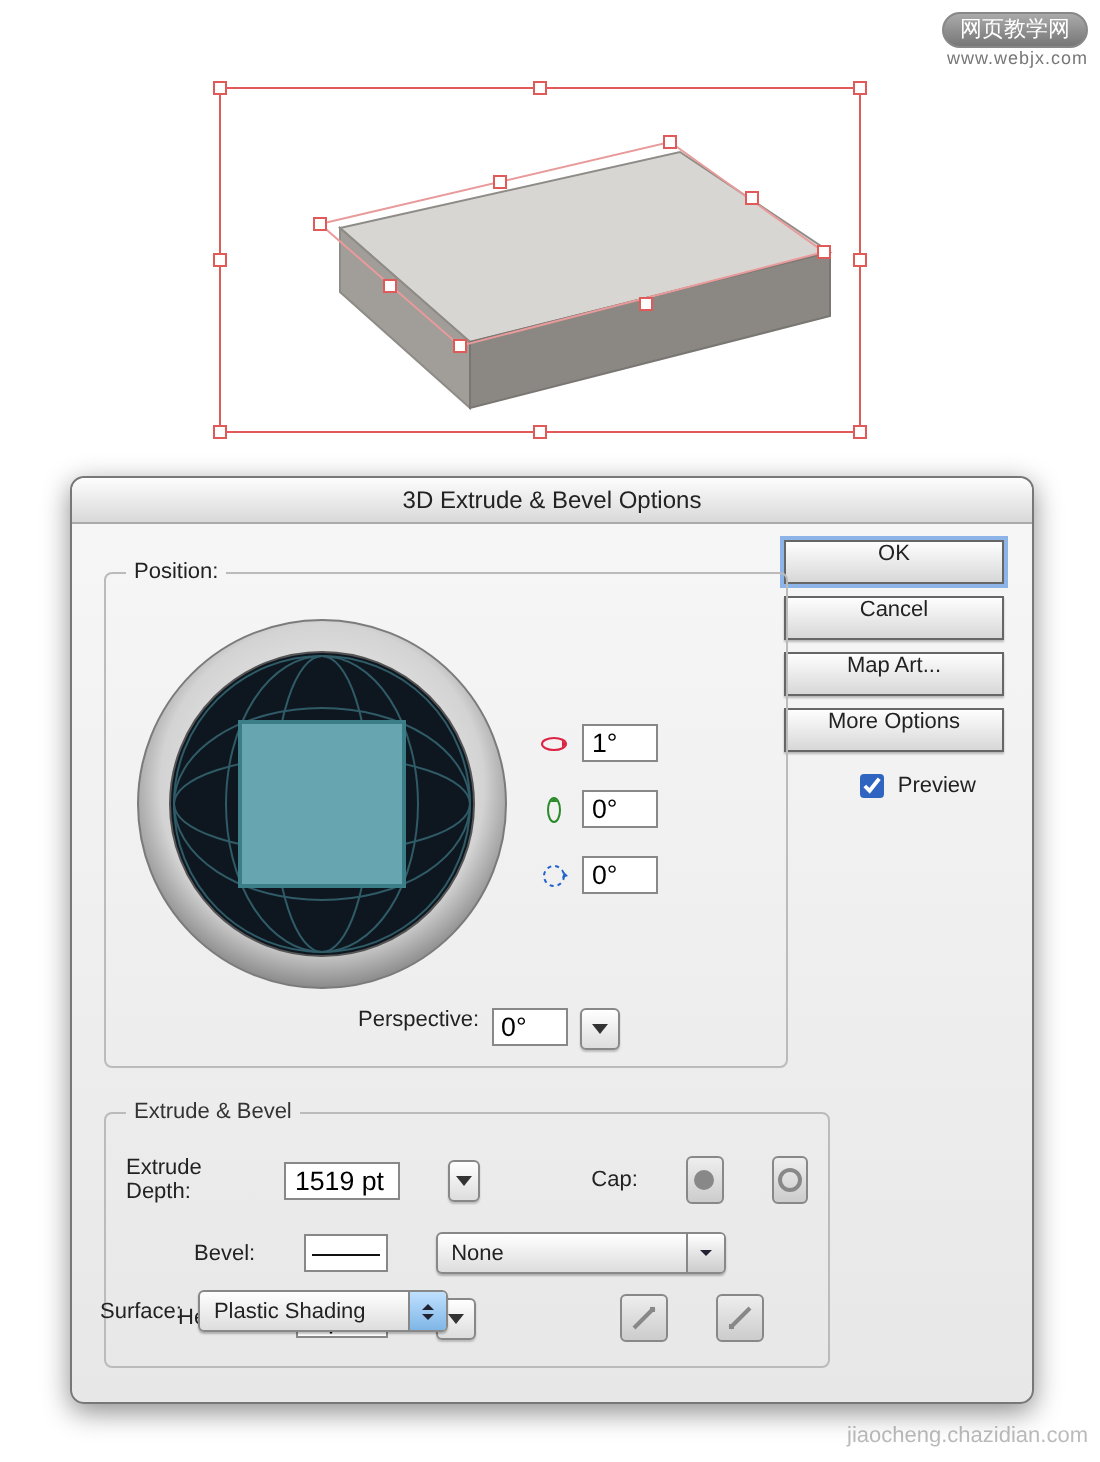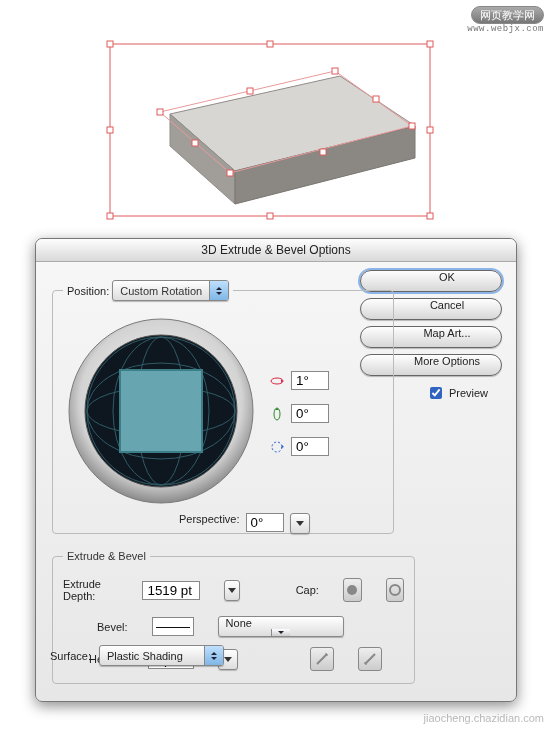--- a/index.html
+++ b/index.html
@@ -1,20 +1,20 @@
 <!DOCTYPE html>
 <html><head>
 <meta charset="utf-8">
 <style>
   html,body{margin:0;padding:0;background:#fff;font-family:"Lucida Grande","Segoe UI",Arial,sans-serif;font-size:11px;color:#222;}
   .page{width:550px;height:731px;position:relative;background:#fff;}
   
   .wm-top{position:absolute;top:6px;right:6px;text-align:right;line-height:1.1;}
   .wm-top .wm1{background:linear-gradient(#aaa,#777);color:#fff;font-size:11px;padding:2px 8px;border-radius:10px;display:inline-block;border:1px solid #888;}
-  .wm-top .wm2{color:#777;font-size:9px;letter-spacing:.5px;display:block;margin-top:1px;font-family:Liberation Mono, monospace;}
+  .wm-top .wm2{color:#777;font-size:9px;letter-spacing:.5px;display:block;margin-top:1px;}
   .wm-bot{position:absolute;bottom:6px;right:6px;text-align:right;color:#bbb;font-size:11px;line-height:1.2;}
   .wm-bot .wm1{font-size:16px;font-weight:bold;letter-spacing:2px;}
   
   .art{position:absolute;left:80px;top:36px;width:380px;height:190px;}
   .art svg{width:100%;height:100%;}
   
   .dlg{position:absolute;left:35px;top:238px;width:480px;height:462px;border:1px solid #777;border-radius:7px;background:linear-gradient(#f7f7f7,#e7e7e7);box-shadow:0 4px 14px rgba(0,0,0,.45);}
   .titlebar{height:22px;border-bottom:1px solid #aaa;border-radius:7px 7px 0 0;background:linear-gradient(#fdfdfd,#d9d9d9);text-align:center;line-height:22px;font-size:12px;}
   .dlg-body{position:relative;padding:12px 14px 10px 14px;height:426px;box-sizing:border-box;}
   .field-label{font-size:11px;color:#222;}
@@ -30,21 +30,21 @@
   .popup .arr .d{border-top:3px solid #223;margin-top:2px;}
   
   .step{display:inline-flex;align-items:center;justify-content:center;width:18px;height:19px;border:1px solid #888;border-radius:3px;background:linear-gradient(#fff,#ddd);box-shadow:0 1px 1px rgba(0,0,0,.2);}
   .step span{width:0;height:0;border-left:4px solid transparent;border-right:4px solid transparent;border-top:5px solid #333;}
   
   input.txt{height:17px;border:1px solid #888;background:#fff;font:11px/17px inherit;padding:0 4px;box-sizing:content-box;}
   .txt-xs{width:28px;}
   .txt-sm{width:48px;}
   
   .rcol{position:absolute;right:14px;top:8px;width:110px;display:flex;flex-direction:column;gap:6px;align-items:flex-end;}
-  .ai-btn{width:108px;height:20px;border:1px solid #666;border-radius:11px;background:linear-gradient(#fefefe,#d7d7d7);font:12px/18px inherit;text-align:center;box-shadow:0 1px 1px rgba(0,0,0,.25);padding-left:32px;}
+  .ai-btn{width:108px;height:20px;border:1px solid #666;border-radius:0;background:linear-gradient(#fefefe,#d7d7d7);font:12px/18px inherit;text-align:center;box-shadow:0 1px 1px rgba(0,0,0,.25);}
   .ai-btn.default{box-shadow:0 0 0 2px #8cb4e8,0 1px 1px rgba(0,0,0,.25);}
   .rcol .prev-row{display:flex;align-items:center;gap:4px;margin-top:2px;margin-right:14px;}
   .chk{width:12px;height:12px;accent-color:#2f65c0;}
   
   .pv{width:192px;height:192px;position:relative;margin:4px 0 4px 2px;}
   
   .rot-block{position:absolute;left:216px;top:70px;display:flex;flex-direction:column;gap:14px;}
   .rot-row{display:flex;align-items:center;gap:6px;}
   .axis-ico{width:16px;height:16px;display:flex;align-items:center;justify-content:center;}
   
@@ -116,27 +116,20 @@
       <div class="ai-btn">More Options</div>
       <div class="prev-row">
         <input type="checkbox" class="chk" checked="" style="">
         <span class="field-label">Preview</span>
       </div>
     </div>
 
     <fieldset class="group" style="width:320px;height:230px;">
       <legend>
         <span class="field-label">Position:</span>
-        <span class="popup">
-          <span class="txt">Custom Rotation</span>
-          <span class="arr">
-                <span class="u"></span>
-                <span class="d"></span>
-              </span>
-        </span>
       </legend>
 
       <div class="pv">
         <svg viewBox="0 0 192 192">
           <defs>
             <radialGradient id="ring" cx="50%" cy="45%" r="55%">
               <stop offset="0%" stop-color="#fff"></stop>
                   <stop offset="80%" stop-color="#d3d3d3"></stop>
                   <stop offset="100%" stop-color="#8a8a8a"></stop>
             </radialGradient>
@@ -214,21 +207,21 @@
         <span class="cap-ico">
           <svg viewBox="0 0 14 14">
                 <circle cx="7" cy="7" r="5" fill="none" stroke="#888" stroke-width="2"></circle>
               </svg>
         </span>
       </div>
 
       <div class="eb-line" style="margin-top:14px;margin-left:34px;">
         <span class="field-label">Bevel:</span>
         <span class="bevel-swatch"></span>
-        <span class="popup" style="min-width:120px;flex-direction:column;">
+        <span class="popup" style="min-width:120px;">
           <span class="txt" style="min-width:110px;">None</span>
           <span class="arr" style="background:linear-gradient(#fff,#ccc);">
                 <span class="d" style="margin-top:0;"></span>
               </span>
         </span>
       </div>
 
       <div class="eb-line" style="margin-top:10px;margin-left:26px;">
         <span class="field-label">Height:</span>
         <input class="txt txt-sm" style="width: 36px;" value="4 pt">

